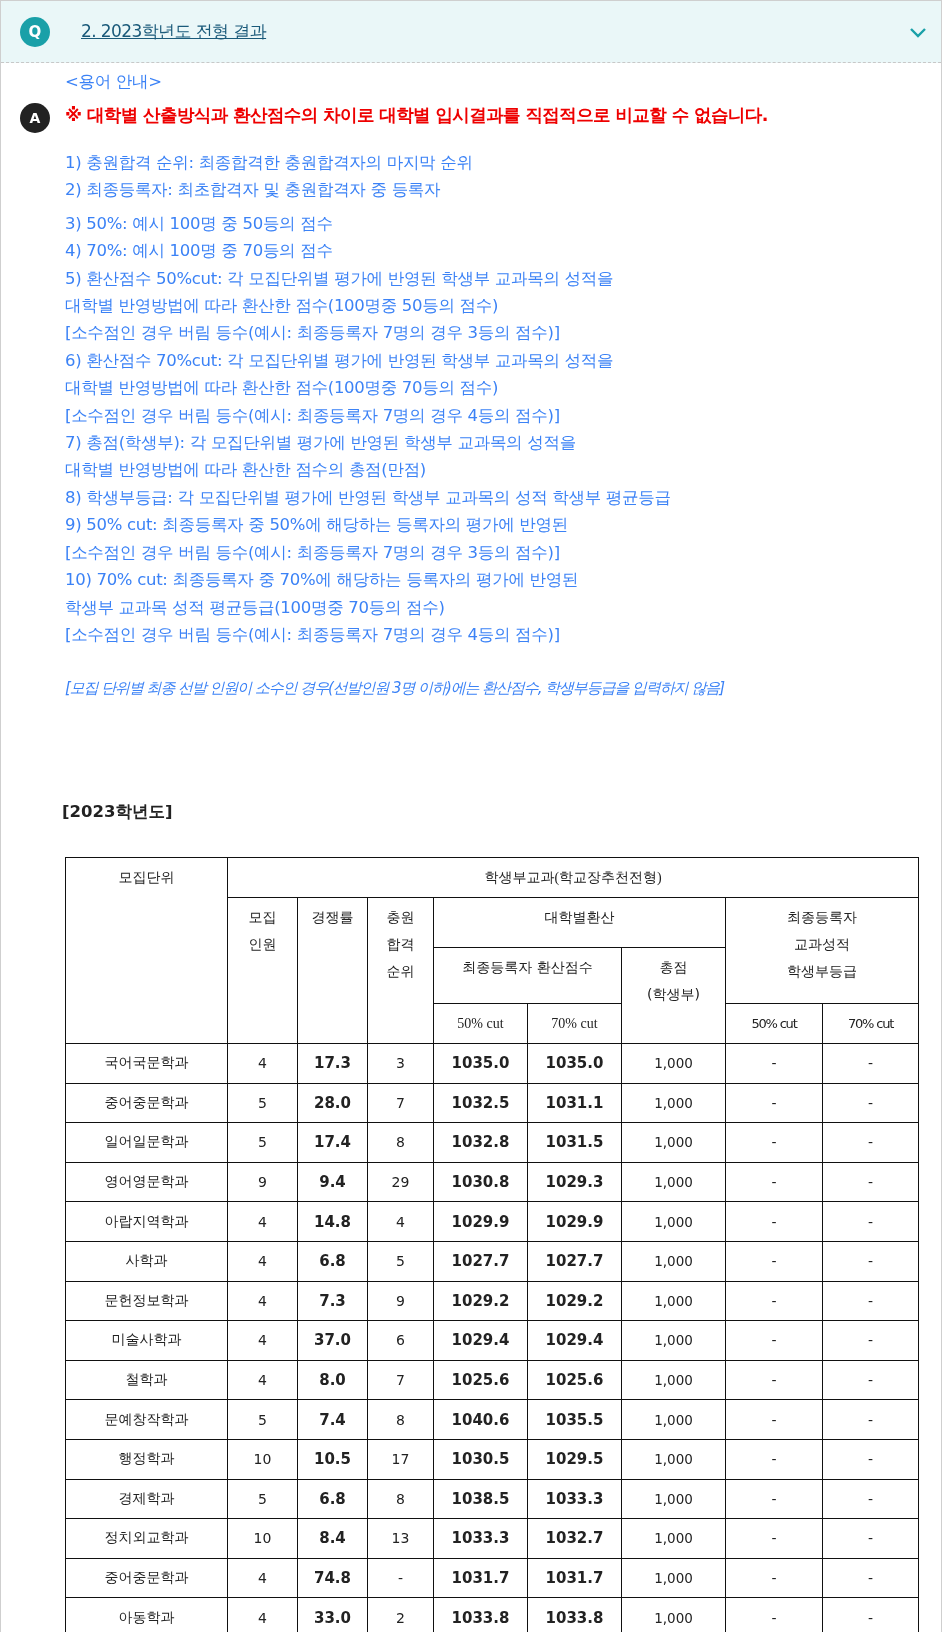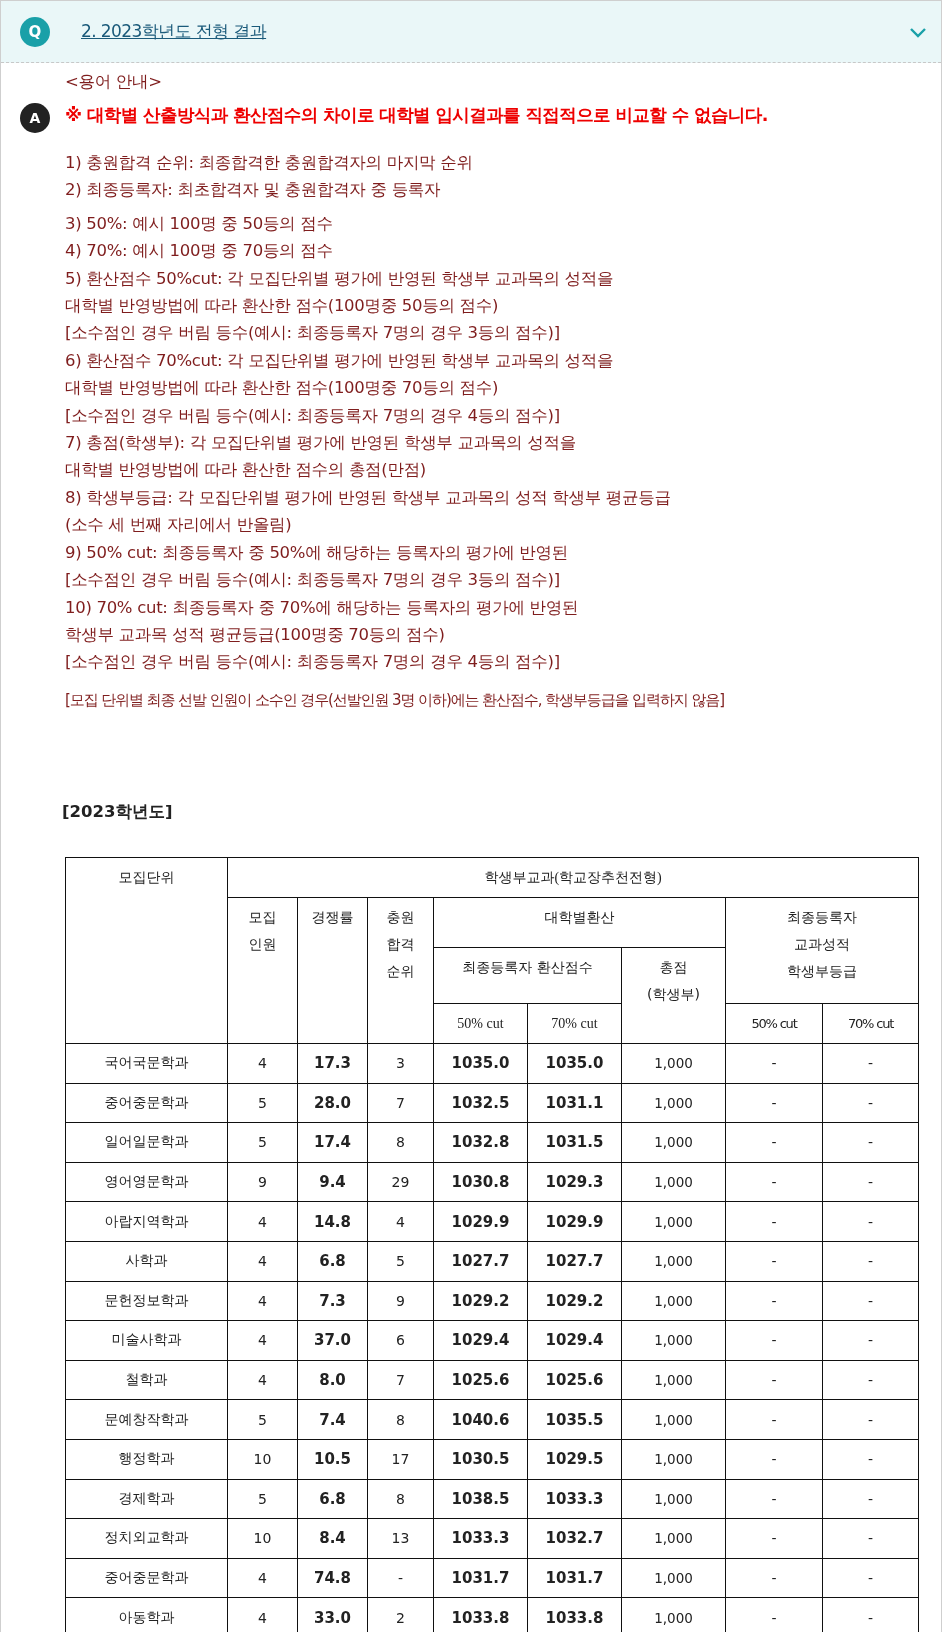--- a/index.html
+++ b/index.html
@@ -4,24 +4,24 @@
 <style>
   html, body { margin:0; padding:0; background:#fff; }
   body { width:944px; height:1632px; overflow:hidden; position:relative; font-family:"DejaVu Sans", sans-serif; color:#222; }
   .panel { position:absolute; left:0; top:0; width:942px; height:1640px; border:1px solid #cfcfcf; border-bottom:none; box-sizing:border-box; }
   .qbar { position:absolute; left:0; top:0; width:940px; height:61px; background:#eaf7f8; border-bottom:1px dashed #c8c8c8; }
   .qicon { position:absolute; left:19px; top:16px; width:30px; height:30px; border-radius:50%; background:#1aa0a8; color:#fff; font-weight:bold; font-size:15px; text-align:center; line-height:30px; }
   .qtitle { position:absolute; left:80px; top:19px; font-size:17px; color:#1a5a7a; text-decoration:underline; letter-spacing:-0.6px; cursor:pointer; }
   .chev { position:absolute; right:12px; top:20px; width:22px; height:22px; }
   .aicon { position:absolute; left:19px; top:102px; width:30px; height:30px; border-radius:50%; background:#222; color:#fff; font-weight:bold; font-size:14px; text-align:center; line-height:30px; }
   .content { position:absolute; left:64px; top:66px; width:860px; }
-  .line { font-size:16.5px; line-height:27.4px; white-space:nowrap; letter-spacing:-0.3px; color:#7f1d1d; }
+  .line { font-size:16.5px; line-height:27.4px; white-space:nowrap; letter-spacing:-0.3px; color:#3b82f6; }
   .guide { font-size:16.5px; height:30px; line-height:30px; }
   .warn { color:#e00; font-weight:bold; font-size:17.5px; letter-spacing:-0.6px; height:36px; line-height:36px; }
-  .note { font-size:15px; letter-spacing:-1.1px; margin-top:12px; line-height:24px; }
+  .note { font-size:15px; letter-spacing:-1.1px; margin-top:28px; line-height:24px;font-style:italic; }
   .year { position:absolute; left:61px; top:800px; font-weight:bold; font-size:16.5px; }
   table.res { position:absolute; left:64px; top:856px; width:853px; border-collapse:collapse; table-layout:fixed; font-size:14px; }
   table.res td { border:1.5px solid #111; text-align:center; vertical-align:top; padding:0; color:#222; }
   .h { line-height:27px; padding-top:6px !important; }
   .hh { vertical-align:middle !important;font-family:Liberation Serif, serif; }
   .cond { font-size:13px; letter-spacing:-1.2px; vertical-align:middle !important; }
   table.res tr.data td { height:38.6px; vertical-align:middle; }
   .b { font-weight:bold; font-size:15px; }
   .sm { font-size:13.5px; }
 </style>
@@ -53,21 +53,20 @@
         <div class="line">4) 70%: 예시 100명 중 70등의 점수</div>
         <div class="line">5) 환산점수 50%cut: 각 모집단위별 평가에 반영된 학생부 교과목의 성적을</div>
         <div class="line">대학별 반영방법에 따라 환산한 점수(100명중 50등의 점수)</div>
         <div class="line">[소수점인 경우 버림 등수(예시: 최종등록자 7명의 경우 3등의 점수)]</div>
         <div class="line">6) 환산점수 70%cut: 각 모집단위별 평가에 반영된 학생부 교과목의 성적을</div>
         <div class="line">대학별 반영방법에 따라 환산한 점수(100명중 70등의 점수)</div>
         <div class="line">[소수점인 경우 버림 등수(예시: 최종등록자 7명의 경우 4등의 점수)]</div>
         <div class="line">7) 총점(학생부): 각 모집단위별 평가에 반영된 학생부 교과목의 성적을</div>
         <div class="line">대학별 반영방법에 따라 환산한 점수의 총점(만점)</div>
         <div class="line">8) 학생부등급: 각 모집단위별 평가에 반영된 학생부 교과목의 성적 학생부 평균등급</div>
-        <div class="line">(소수 세 번째 자리에서 반올림)</div>
         <div class="line">9) 50% cut: 최종등록자 중 50%에 해당하는 등록자의 평가에 반영된</div>
         <div class="line">[소수점인 경우 버림 등수(예시: 최종등록자 7명의 경우 3등의 점수)]</div>
         <div class="line">10) 70% cut: 최종등록자 중 70%에 해당하는 등록자의 평가에 반영된</div>
         <div class="line">학생부 교과목 성적 평균등급(100명중 70등의 점수)</div>
         <div class="line">[소수점인 경우 버림 등수(예시: 최종등록자 7명의 경우 4등의 점수)]</div>
       </div>
     <div class="line note">[모집 단위별 최종 선발 인원이 소수인 경우(선발인원 3명 이하)에는 환산점수, 학생부등급을 입력하지 않음]</div>
   </div>
 
   <div class="year">[2023학년도]</div>

